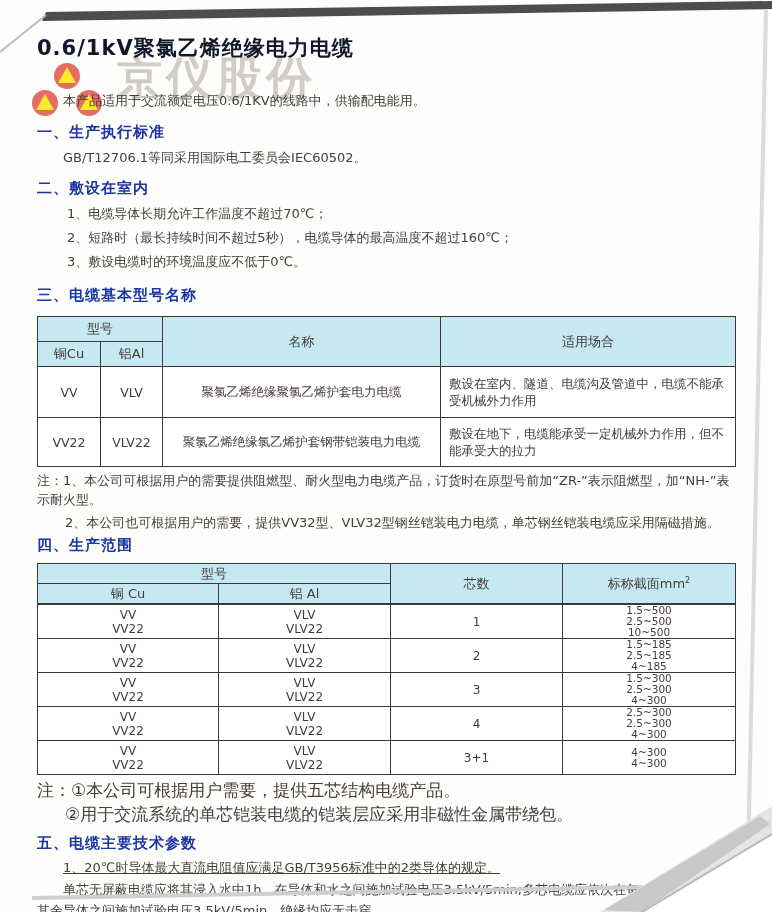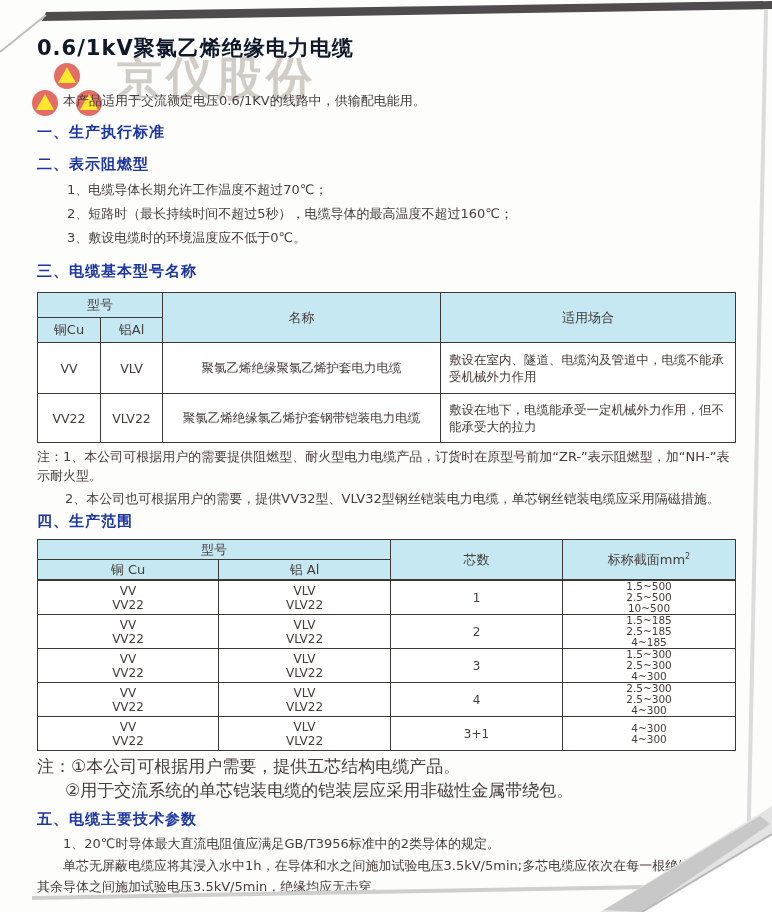--- a/index.html
+++ b/index.html
@@ -48,21 +48,21 @@
   .t2 tr.th td { height:19px; }
   .t2 tr.thb td { border-bottom:2px solid #3c3836; }
   .t2 tr.r td { height:33px; }
   .t2 .model { font-size:12px; line-height:14px; white-space:pre-line; }
   .t2 .cores { font-size:12px; }
   .t2 .secv { font-size:10.5px; line-height:11px; white-space:pre-line; }
   sup.mm2 { font-size:8px; }
   .notes4 { margin:7px 0 0 0; font-size:17px; line-height:17px; }
   .note4b { padding-left:28px; }
   #s5h { margin-top:10px; }
-  .tp { margin:6px 0 0 0; font-size:13px; line-height:18px; padding-left:26px; }
+  .tp { margin:6px 0 0 0; font-size:13px; line-height:18px; padding-left:26px;text-decoration:underline; }
   .tp2 { margin-top:2px; }
   .para { margin:2px 0 0 0; font-size:13px; line-height:21px; text-indent:2em; }
 </style>
 </head>
 <body>
 
 <div class="scan">
 
   <svg class="artifacts" width="772" height="912" viewBox="0 0 772 912">
     <polygon points="46,12 772,1 772,9 42,21" fill="#4e4c4c"></polygon>
@@ -87,22 +87,23 @@
     <div class="wm-text">京仪股份</div>
   </div>
 
   <div class="content">
 
     <h1 class="title">0.6/1kV聚氯乙烯绝缘电力电缆</h1>
 
     <p class="intro">本产品适用于交流额定电压0.6/1KV的线路中，供输配电能用。</p>
 
     <h2 class="sec-h" id="s1h">一、生产执行标准</h2>
-
-    <h2 class="sec-h" id="s2h">二、表示阻燃型</h2>
+    <p class="std">GB/T12706.1等同采用国际电工委员会IEC60502。</p>
+
+    <h2 class="sec-h" id="s2h">二、敷设在室内</h2>
     <p class="feat">1、电缆导体长期允许工作温度不超过70℃；</p>
     <p class="feat">2、短路时（最长持续时间不超过5秒），电缆导体的最高温度不超过160℃；</p>
     <p class="feat">3、敷设电缆时的环境温度应不低于0℃。</p>
 
     <h2 class="sec-h" id="s3h">三、电缆基本型号名称</h2>
 
     <table class="t1">
       <colgroup>
           <col style="width:63px">
           <col style="width:62px">

